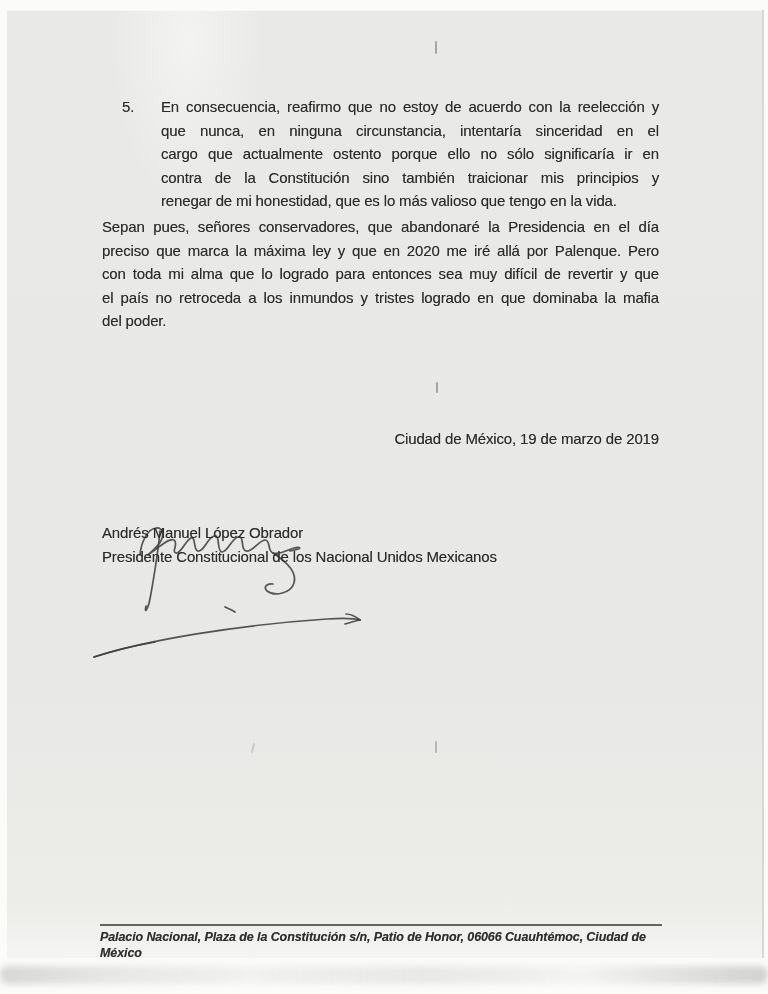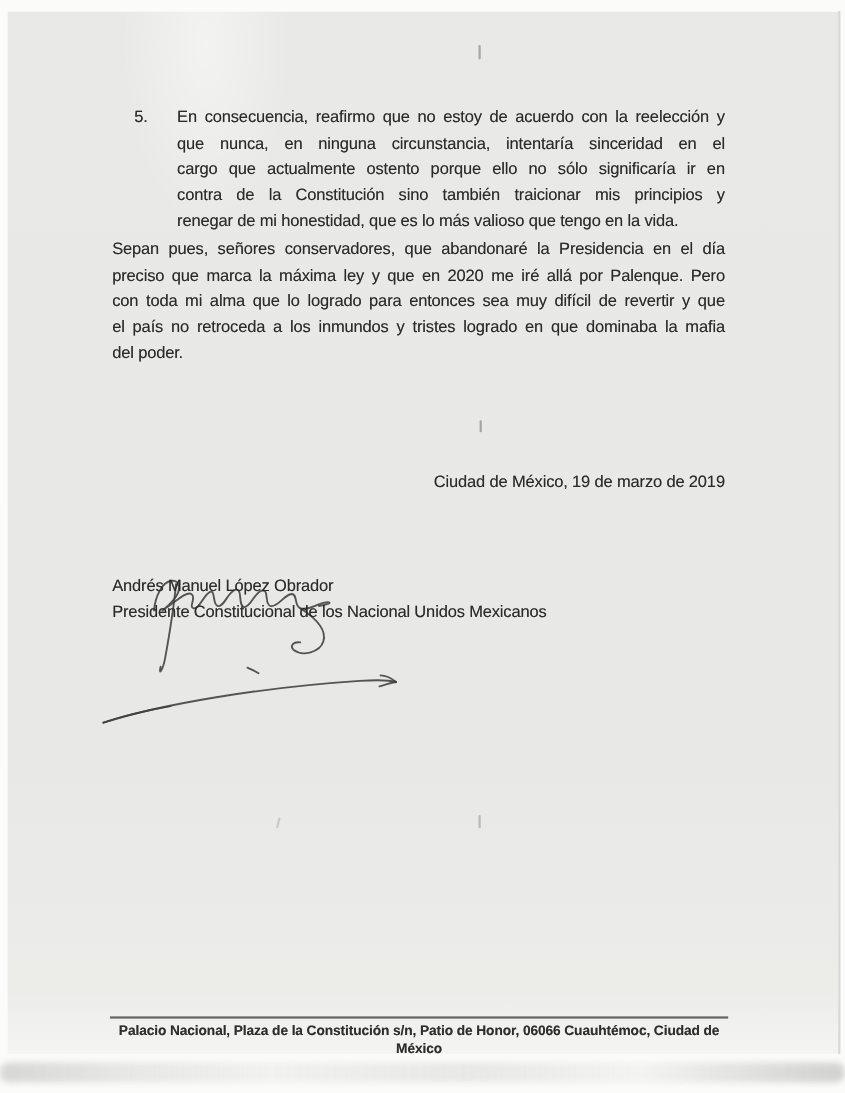--- a/index.html
+++ b/index.html
@@ -60,22 +60,22 @@
   }
 
   .signer { position: absolute; left: 95px; top: 511px; width: 600px; }
 
   .footer-rule {
     position: absolute; left: 93px; top: 914px; width: 562px; height: 2px;
     background: #636361;
   }
   .footer-text {
     position: absolute; left: 93px; top: 919px; width: 562px;
-    text-align: center;
-    font-weight: 600;
+    text-align: left;
+    font-style: italic; font-weight: 600;
     font-size: 12.5px; line-height: 16px;
     color: #2e2e2e;
     letter-spacing: -0.1px;
     text-shadow: 0 0 0.5px rgba(46,46,46,0.5);
   }
 
   .bottom-smudge {
     position: absolute; left: 0; top: 966px; width: 768px; height: 18px;
     background: linear-gradient(90deg,
       rgba(185,185,183,0.55) 0%,

